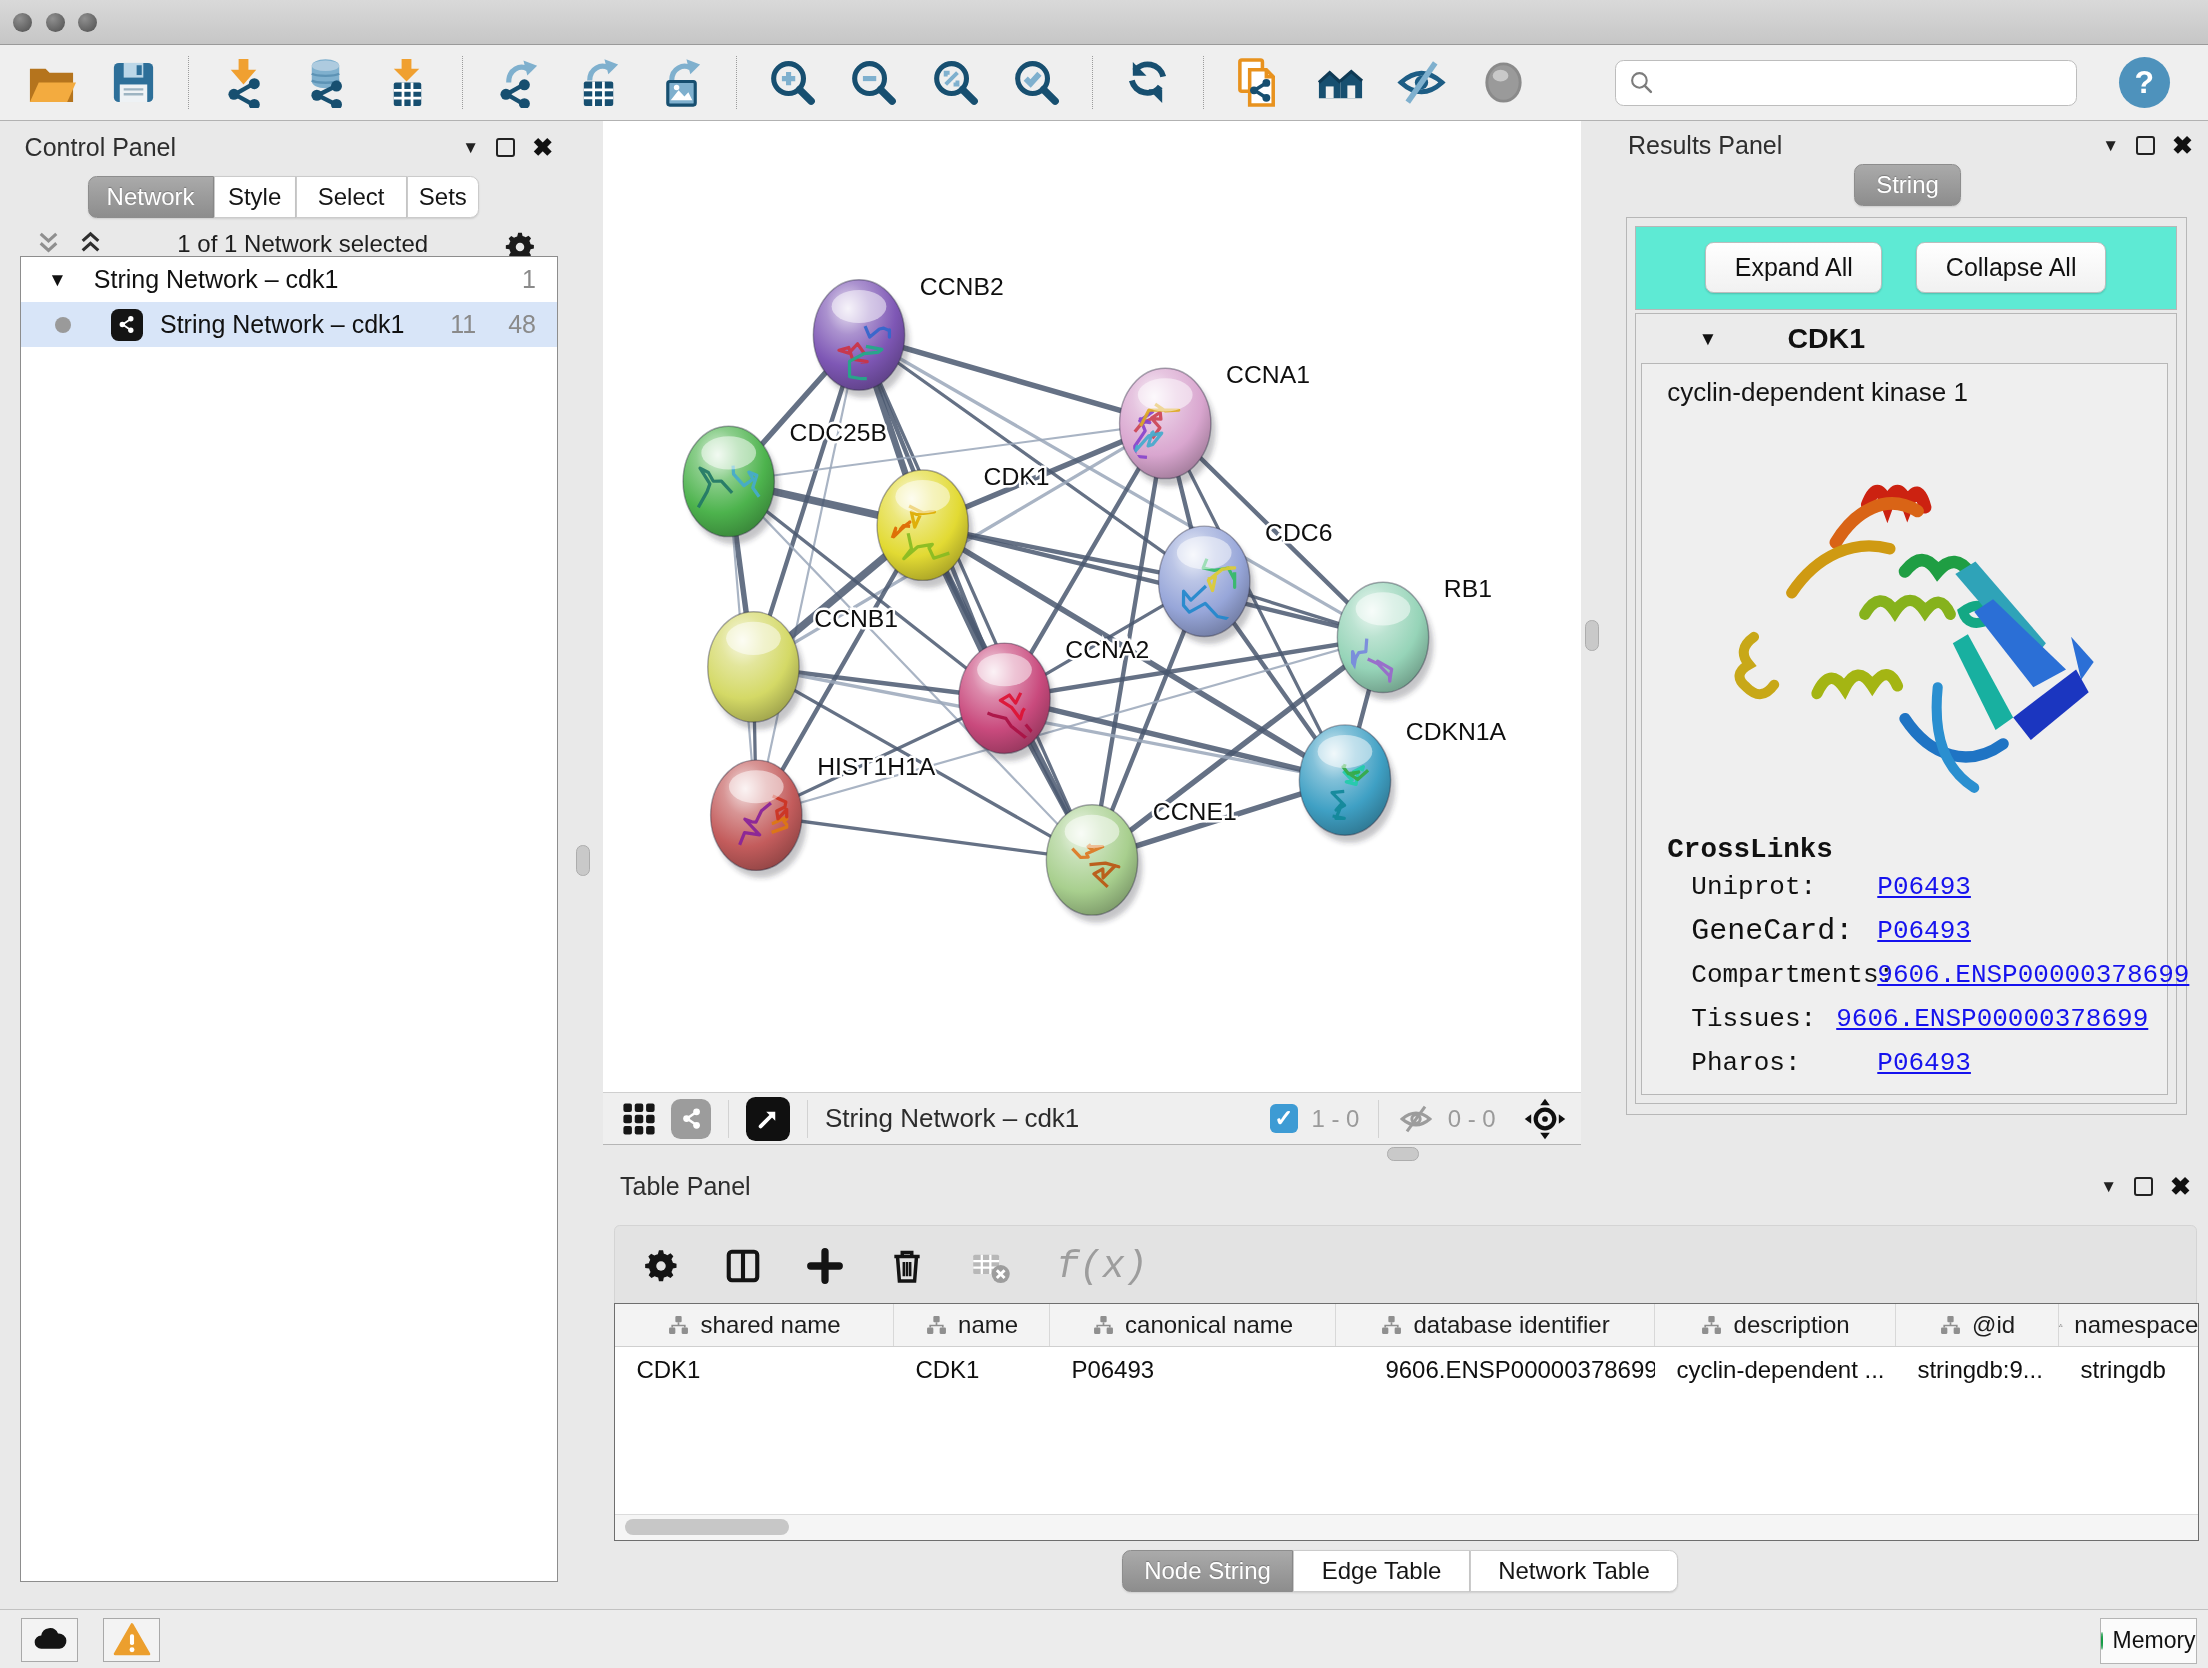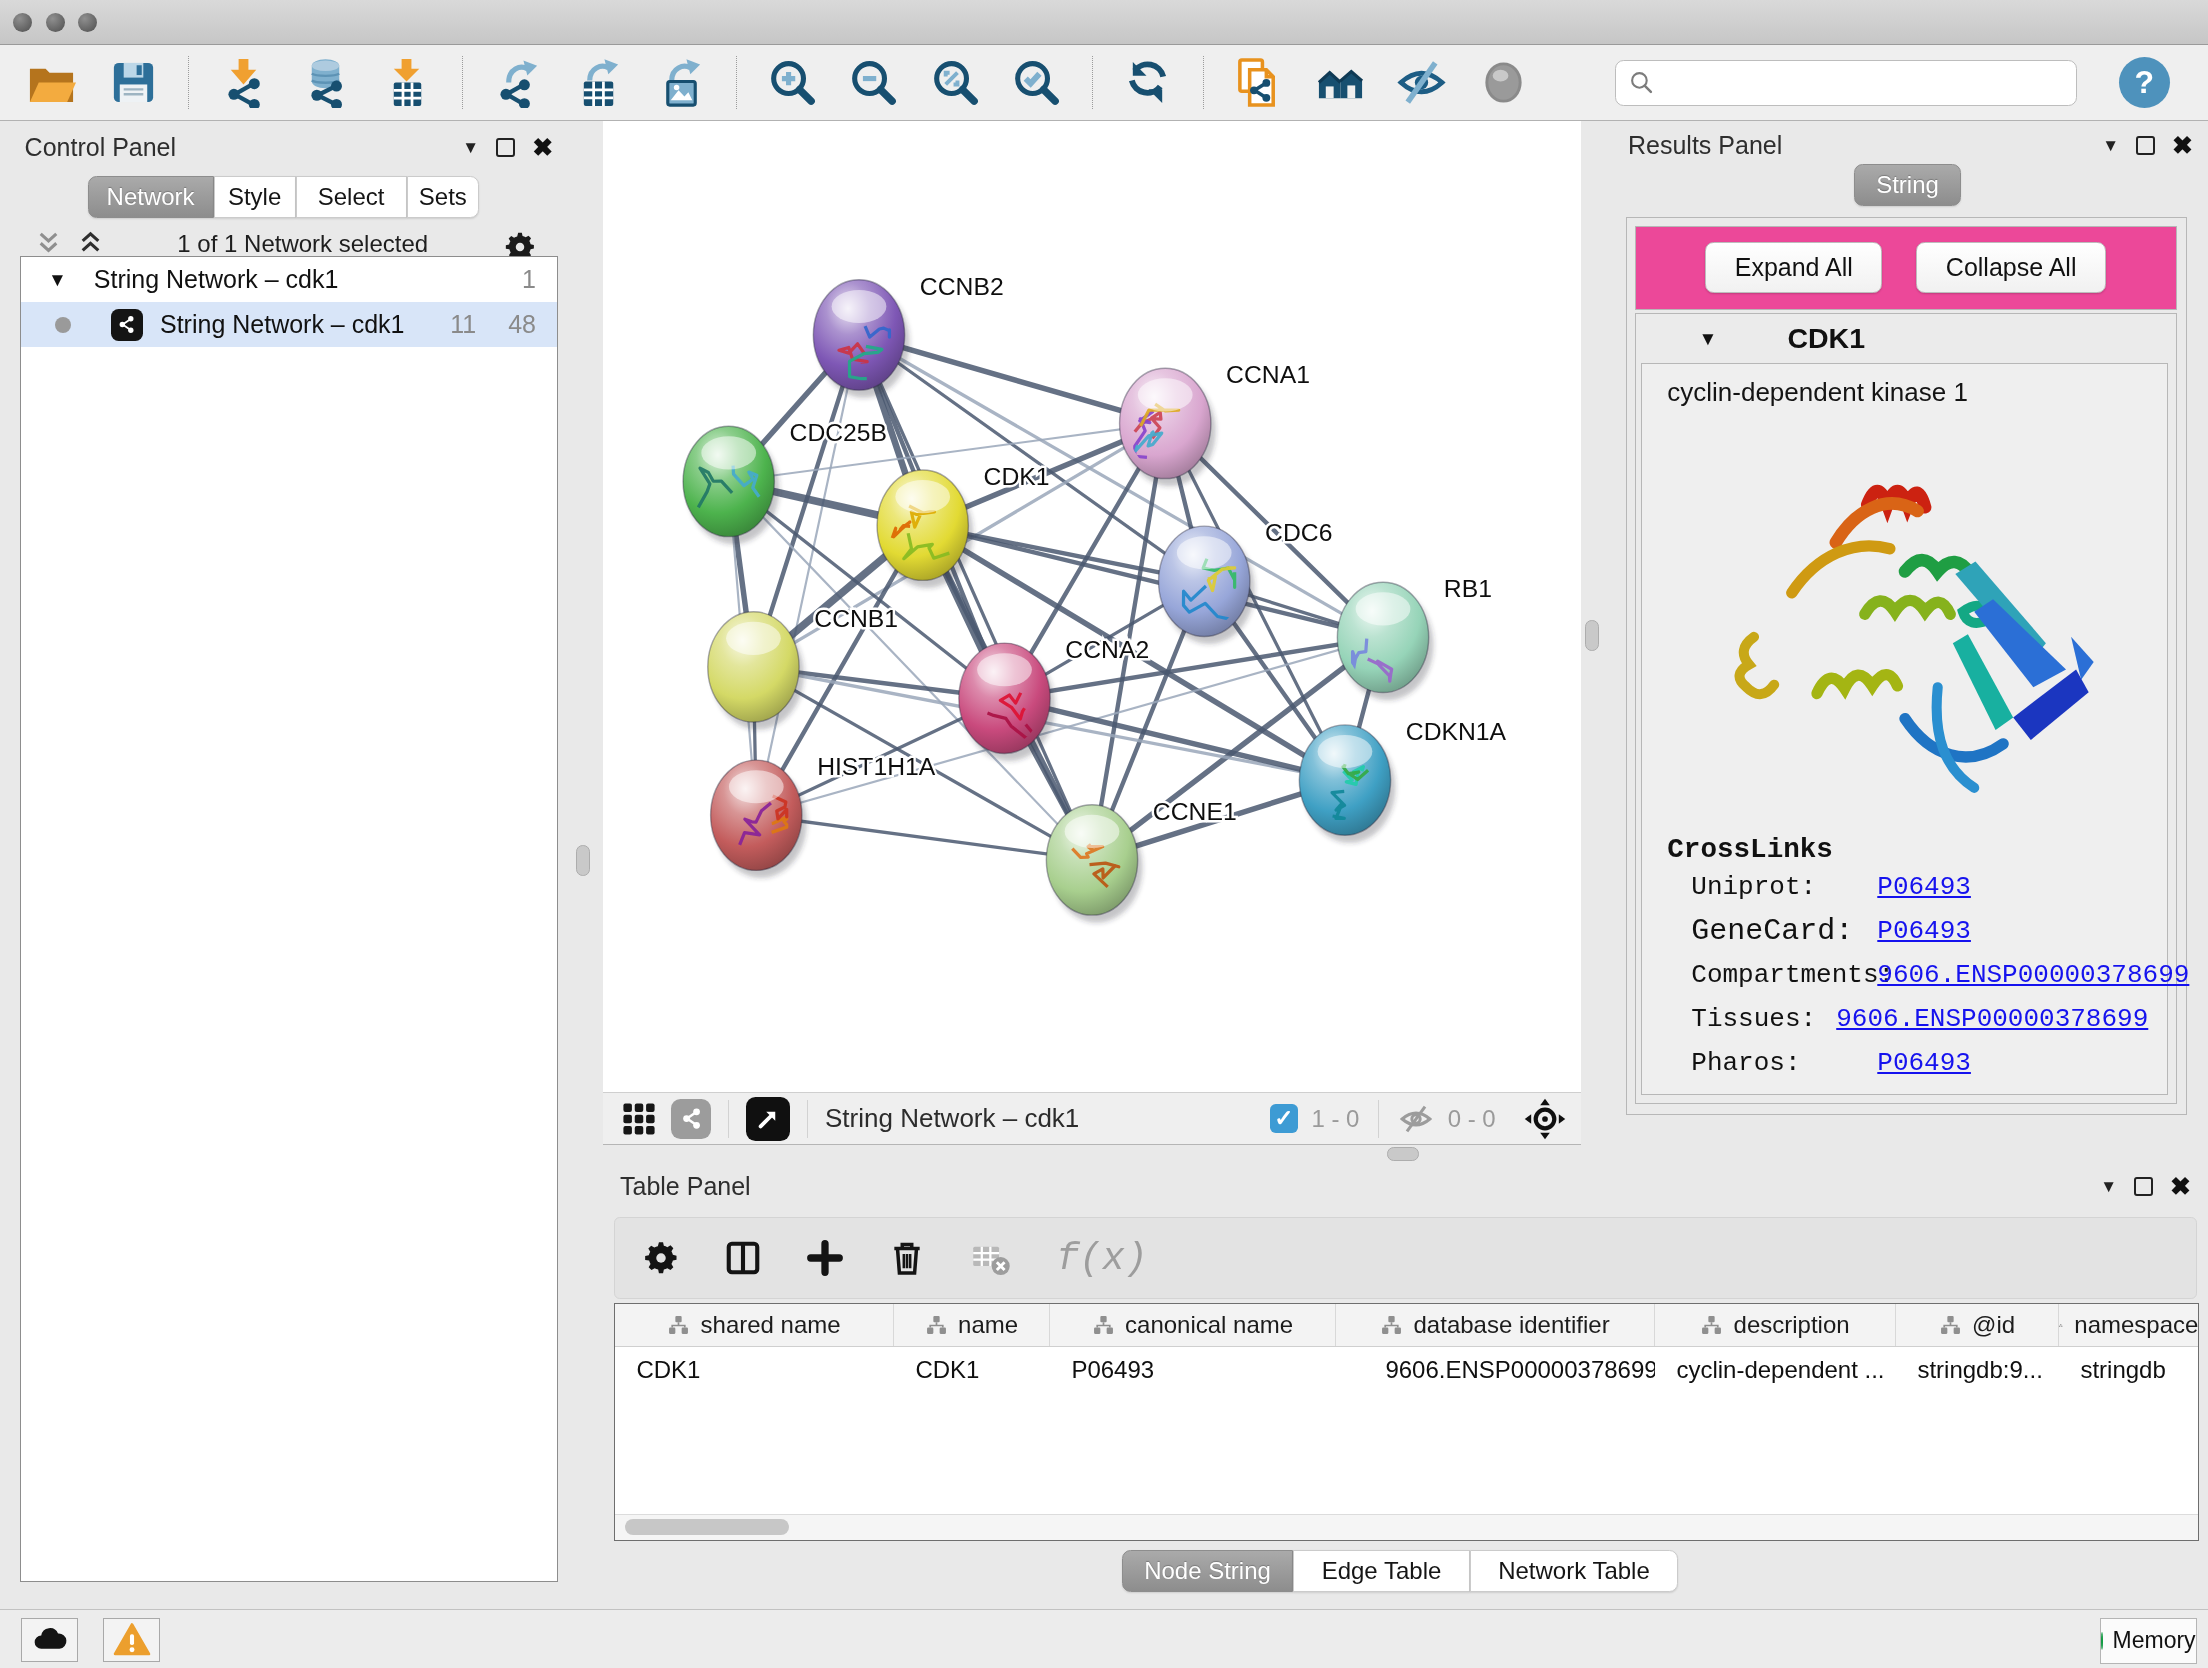--- a/index.html
+++ b/index.html
@@ -656,21 +656,21 @@
   <div class="ph" style="padding:9.5px 15px 0 23px">
     <span class="panel-title">Results Panel</span>
     <span class="ph-icons">
       <span class="tri">▼</span>
       <span class="flbox"></span>
       <span class="xgl">✖</span>
     </span>
   </div>
   <div class="tab sel single" style="position:absolute;left:249px;top:43px;width:63px">String</div>
   <div class="rp-box" style="left:21px;top:96px;width:559px;height:896px;background:#eaeaea">
-    <div class="rp-box" style="left:7.6px;top:7.6px;width:540px;height:82px;background:#ec4899;display:flex;align-items:center;justify-content:center;gap:34px">
+    <div class="rp-box" style="left:7.6px;top:7.6px;width:540px;height:82px;background:#5eead4;display:flex;align-items:center;justify-content:center;gap:34px">
       <span class="btn">Expand All</span>
       <span class="btn">Collapse All</span>
     </div>
     <div class="rp-box" style="left:7.6px;top:95px;width:540px;height:789px;background:#ebebeb">
       <div style="height:49px;display:flex;align-items:center">
         <span style="margin-left:63px;font-size:19px">▼</span>
         <span style="margin-left:70px;font-size:28.5px;font-weight:bold">CDK1</span>
       </div>
       <div class="rp-box" style="left:5.7px;top:49px;width:525px;height:730px;background:#efefef">
         <div style="padding:13.3px 0 0 25px;font-size:26px;color:#141414">cyclin-dependent kinase 1</div>
@@ -726,21 +726,21 @@
 
 <div class="abs" style="left:603px;top:1164px;width:1605px;height:441px">
   <div class="ph" style="padding:7.6px 17px 0 17px">
     <span class="panel-title">Table Panel</span>
     <span class="ph-icons">
       <span class="tri">▼</span>
       <span class="flbox"></span>
       <span class="xgl">✖</span>
     </span>
   </div>
-  <div class="tp-toolbox" style="left:11.4px;top:53px;width:1583px;height:82px">
+  <div class="tp-toolbox" style="left:11.4px;top:61px;width:1583px;height:82px">
     <span>
       <svg width="38" height="38" viewBox="0 0 24 24">
           <path fill="#141414" d="M10.7,2h2.6l.5,2.3a8,8 0 0 1 2.2.9l2-1.2 1.8,1.8-1.2,2a8,8 0 0 1 .9,2.2l2.3.5v2.6l-2.3.5a8,8 0 0 1-.9,2.2l1.2,2-1.8,1.8-2-1.2a8,8 0 0 1-2.2.9l-.5,2.3h-2.6l-.5-2.3a8,8 0 0 1-2.2-.9l-2,1.2-1.8-1.8 1.2-2a8,8 0 0 1-.9-2.2L2,13.3v-2.6l2.3-.5a8,8 0 0 1 .9-2.2l-1.2-2 1.8-1.8 2,1.2a8,8 0 0 1 2.2-.9z"></path>
           <circle cx="12" cy="12" r="3" fill="#e3e3e3"></circle>
         </svg>
     </span>
     <span>
       <svg width="38" height="38" viewBox="0 0 24 24" fill="none" stroke="#141414" stroke-width="2.6">
           <rect x="3" y="3" width="18" height="18" rx="2"></rect>
           <line x1="12" y1="3" x2="12" y2="21"></line>

